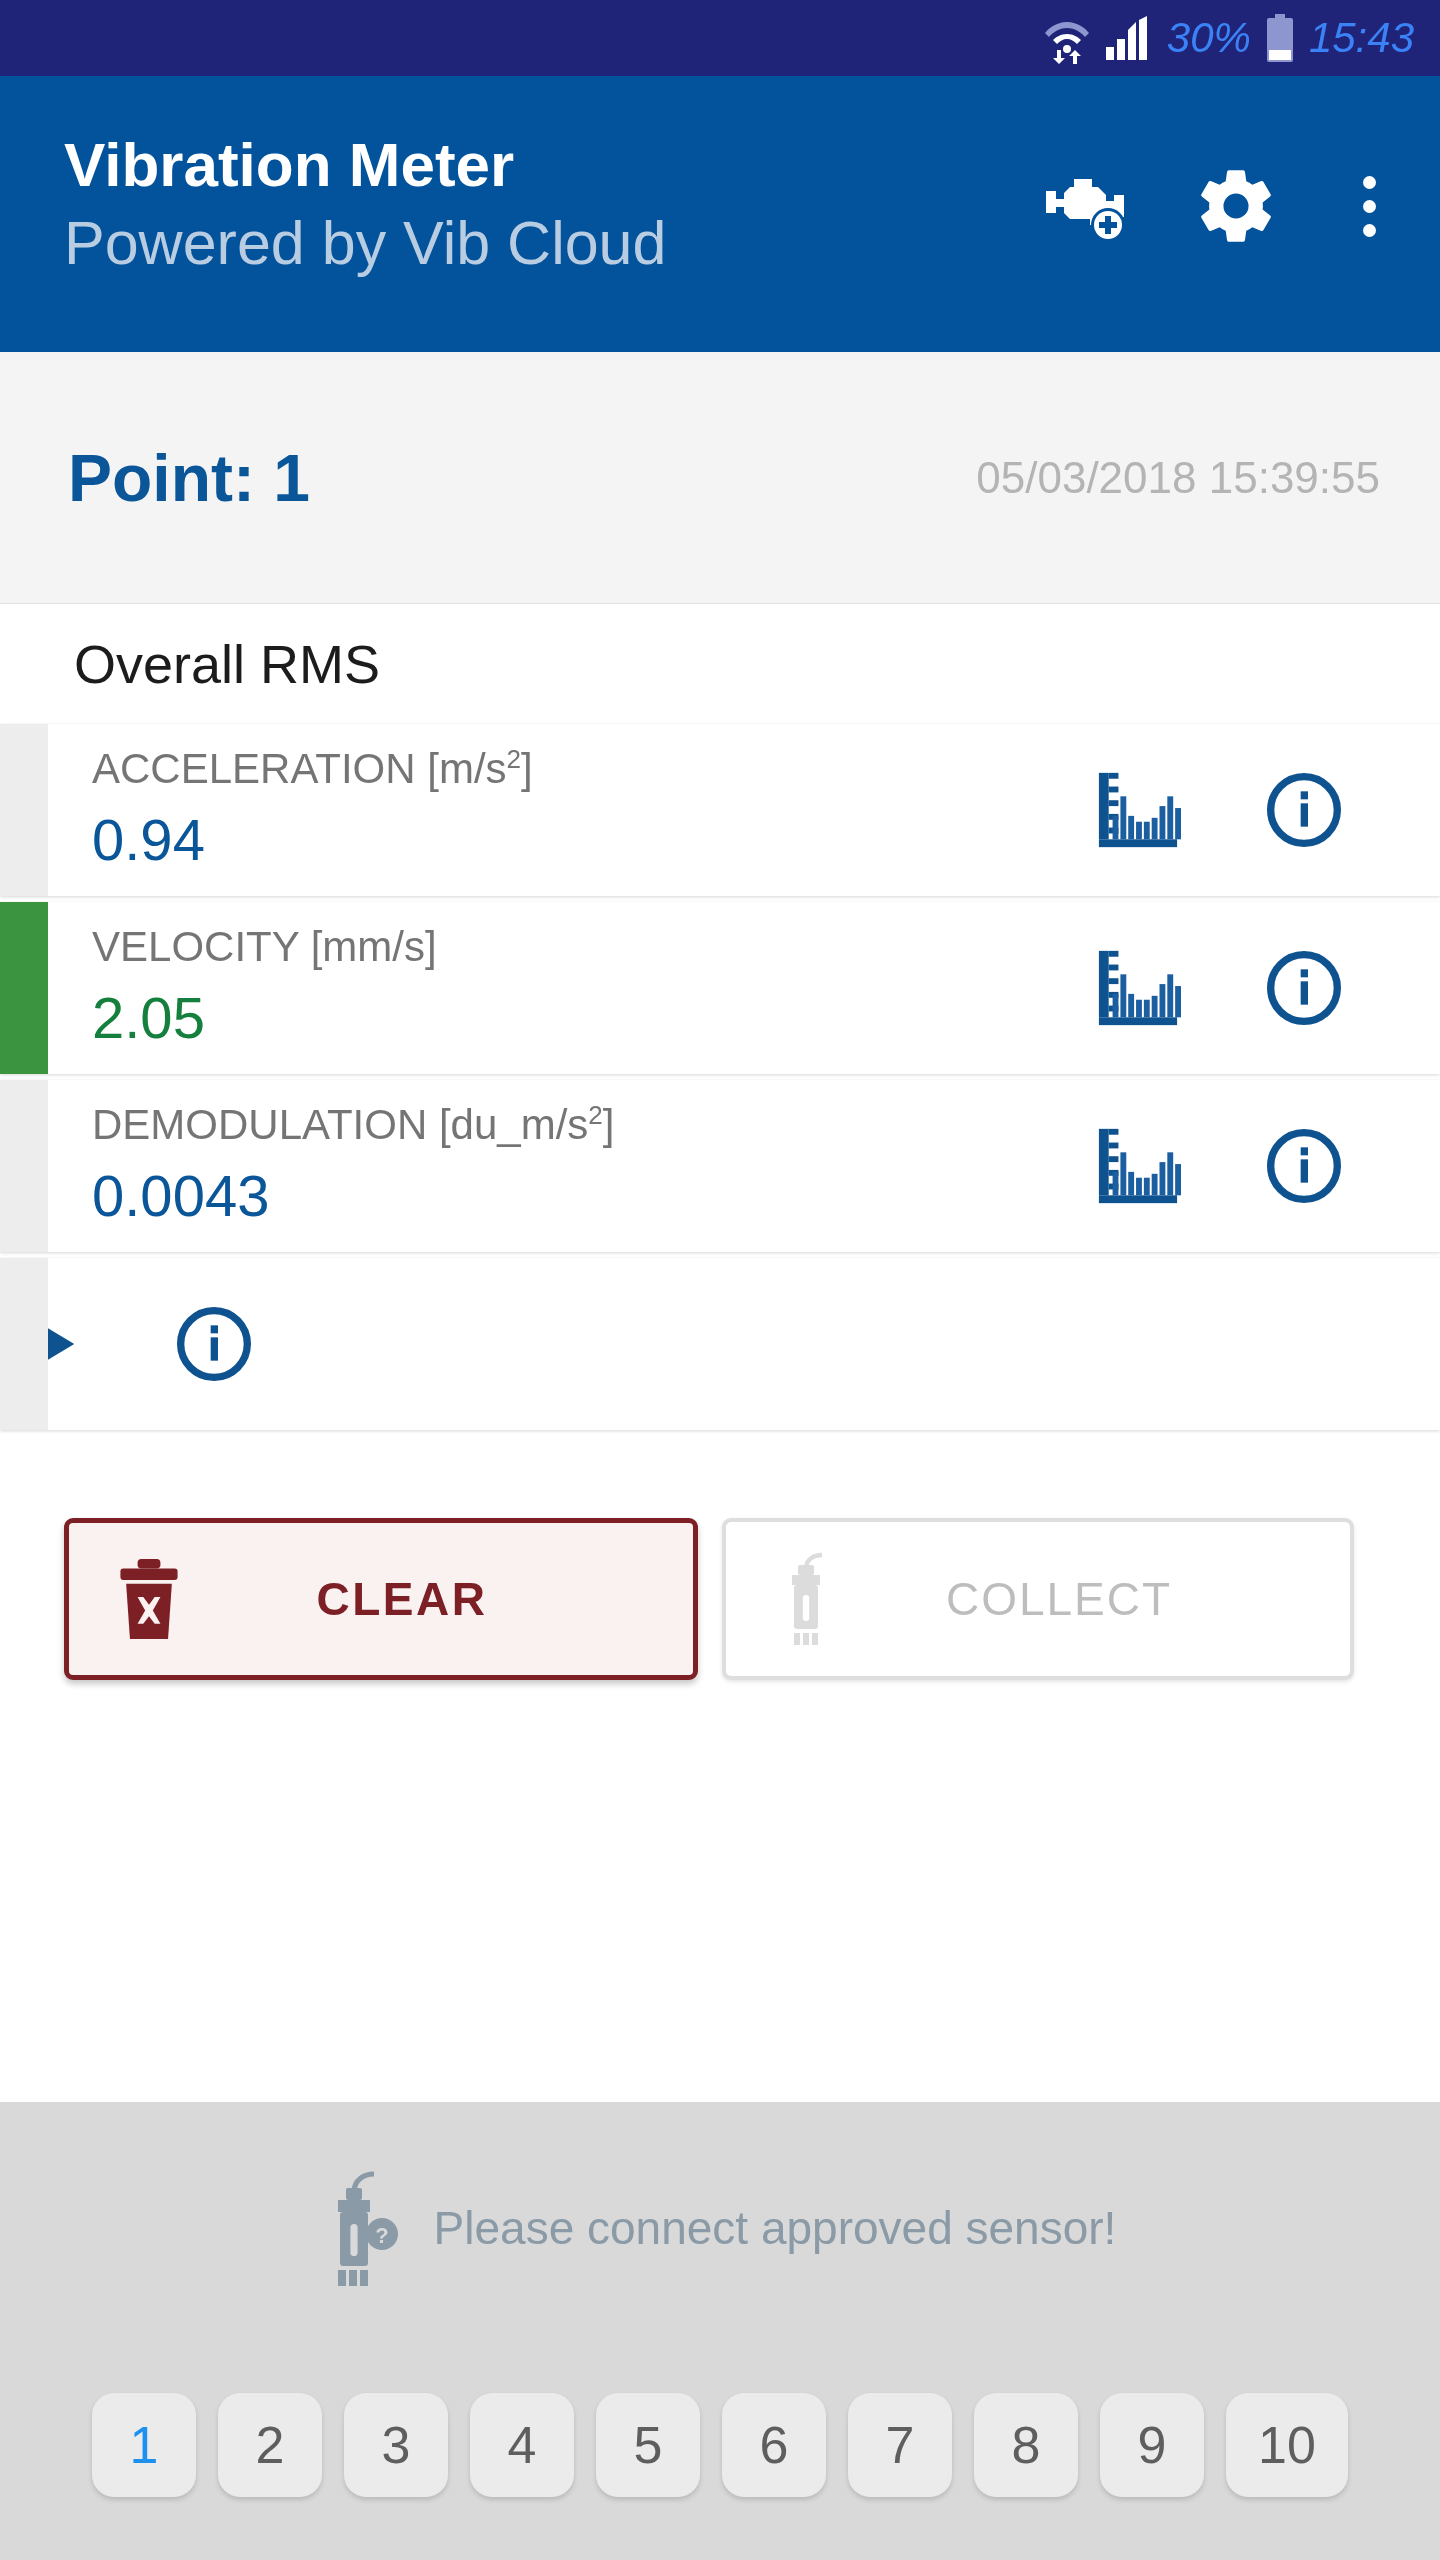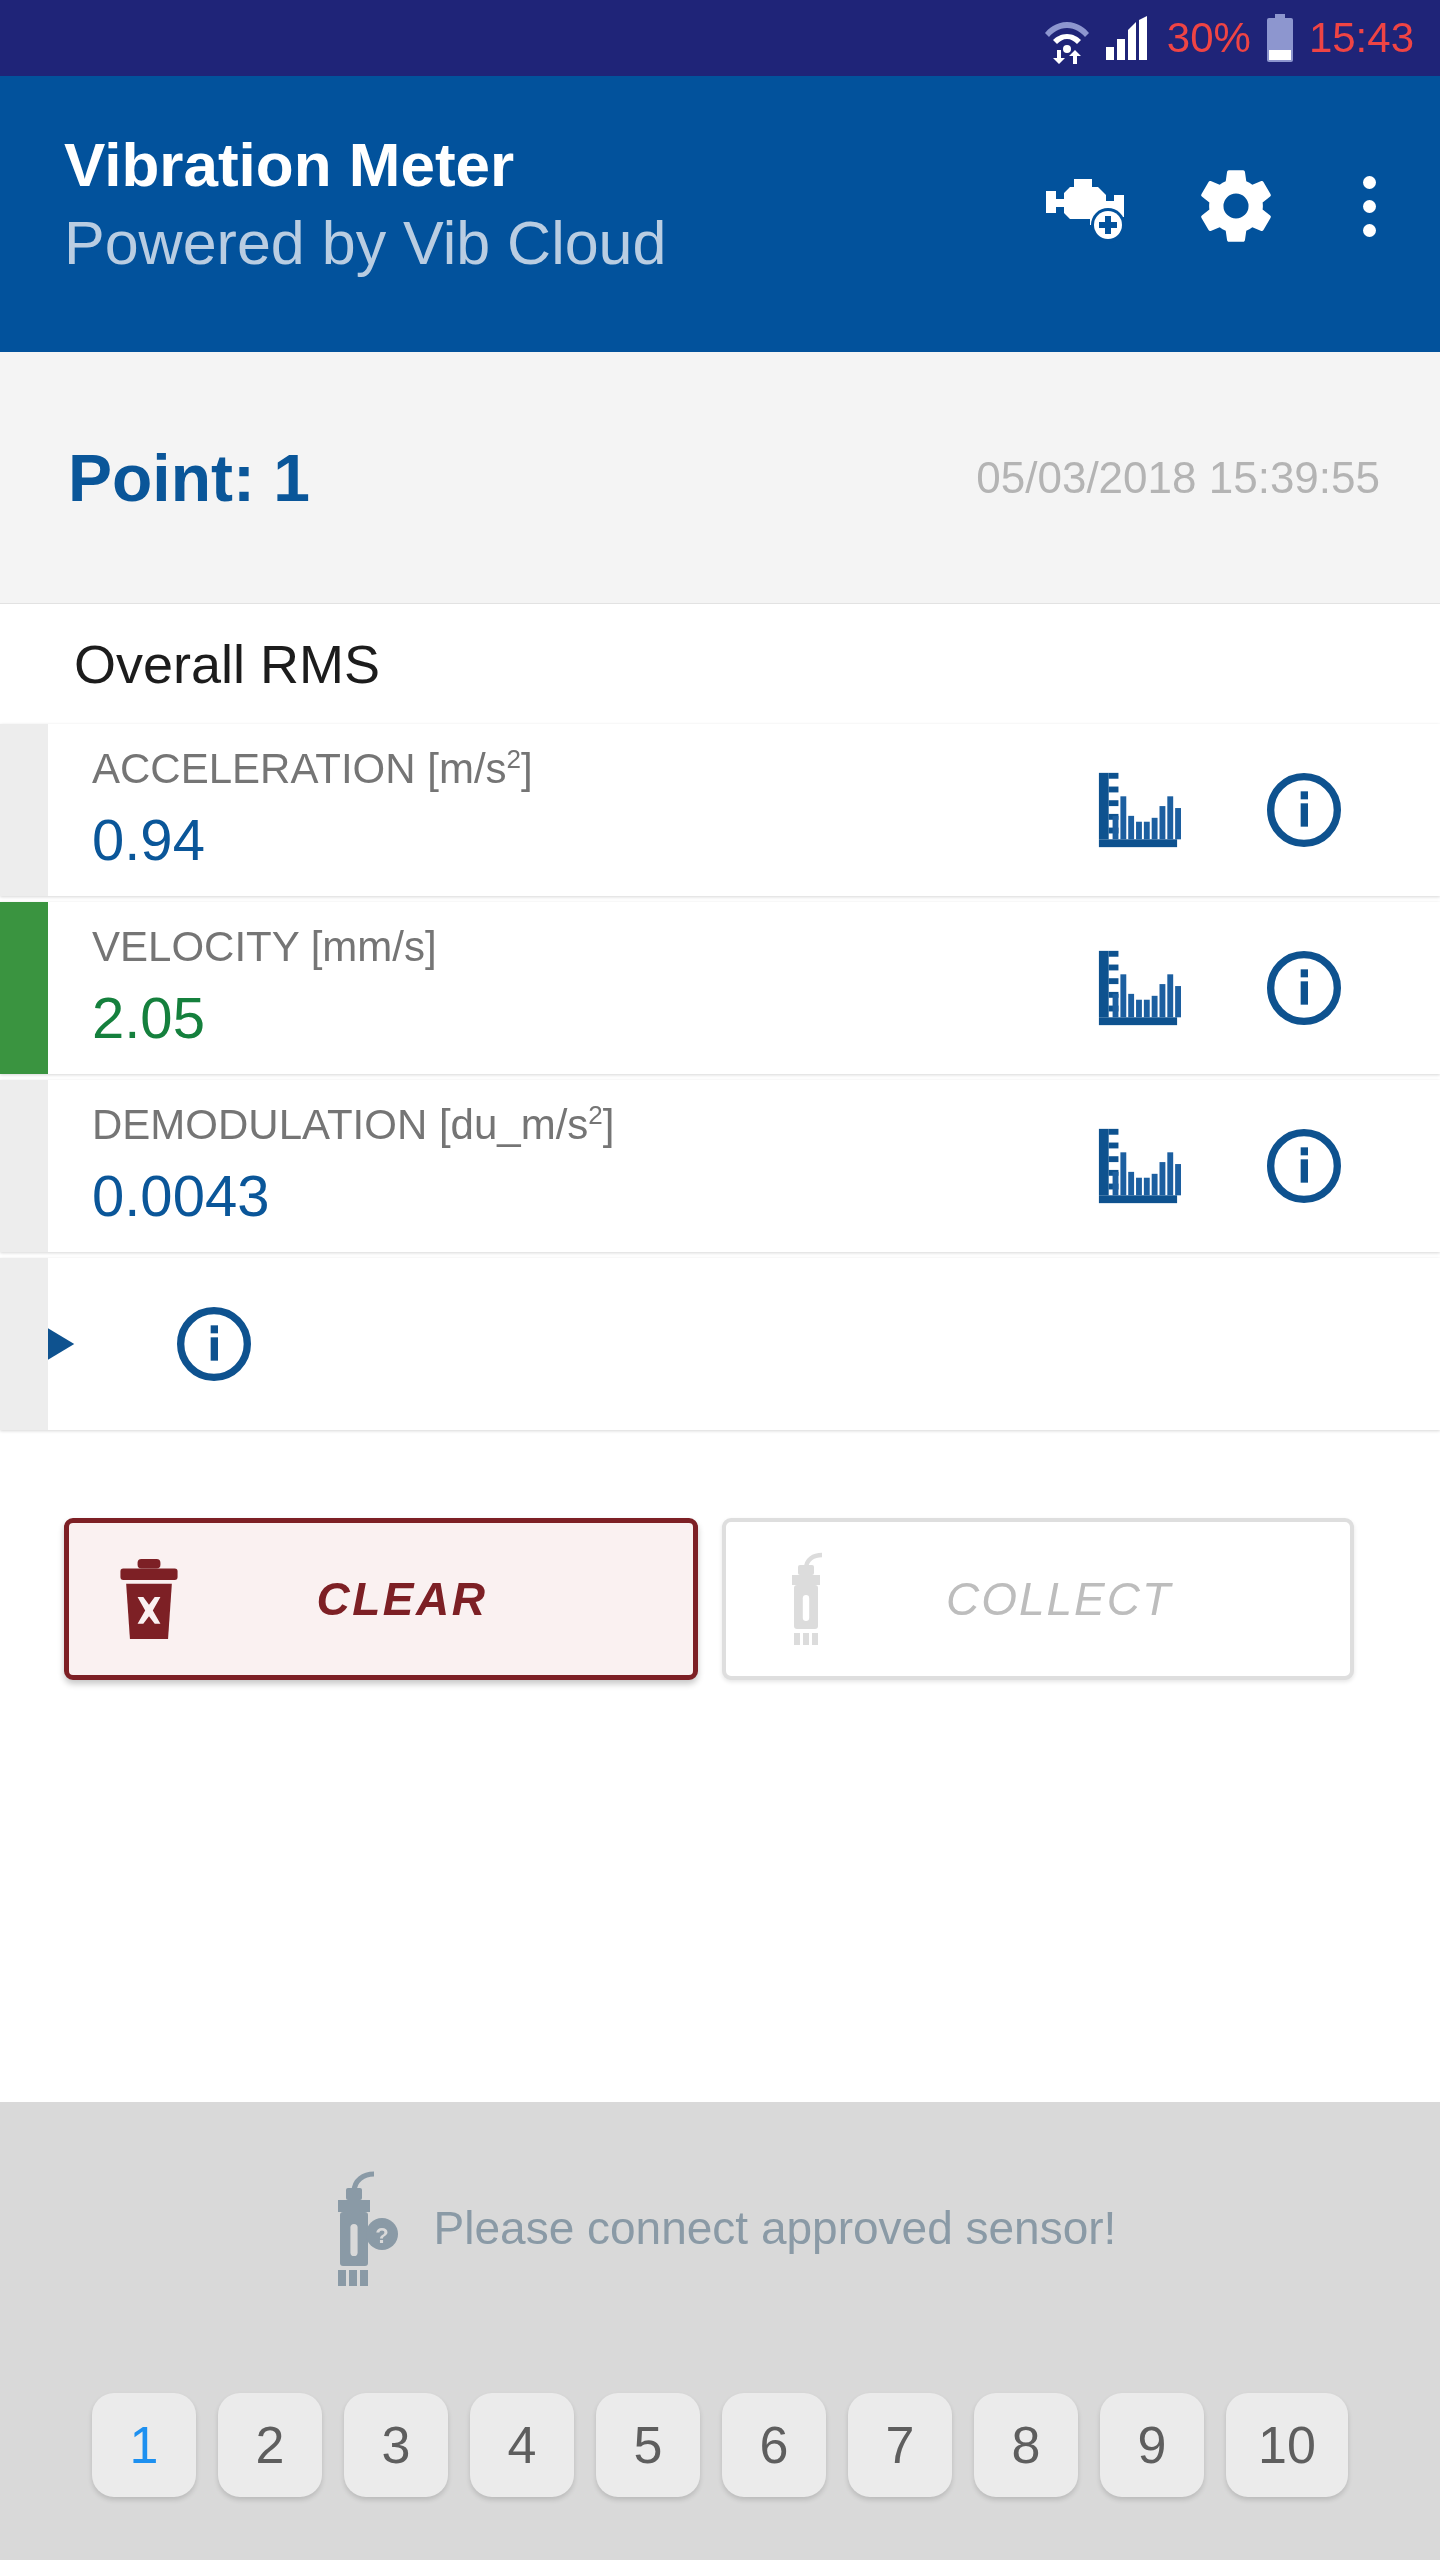--- a/index.html
+++ b/index.html
@@ -30,25 +30,26 @@
     justify-content: flex-end;
     padding-right: 26px;
     flex: 0 0 auto;
   }
   .status-icons {
     display: flex;
     align-items: center;
     gap: 14px;
   }
   .status-text {
-    color: #ef4444;
+    color: #3b82f6;
     font-size: 42px;
     font-weight: 400;
     letter-spacing: 0px;
     line-height: 1;
+    font-style: italic;
   }
   .svg-ico { display: block; }
 
   
   .app-bar {
     height: 276px;
     background: #02529c;
     display: flex;
     align-items: center;
     padding: 0 34px 16px 64px;
@@ -186,21 +187,20 @@
   }
 
   
   .action-area {
     background: #ffffff;
     display: flex;
     align-items: flex-end;
     gap: 24px;
     padding: 78px 86px 0 64px;
     flex: 0 0 auto;
-    font-style: italic;
   }
   .btn {
     height: 162px;
     flex: 1 1 0;
     border-radius: 9px;
     display: flex;
     align-items: center;
     position: relative;
     padding: 0 32px;
   }

